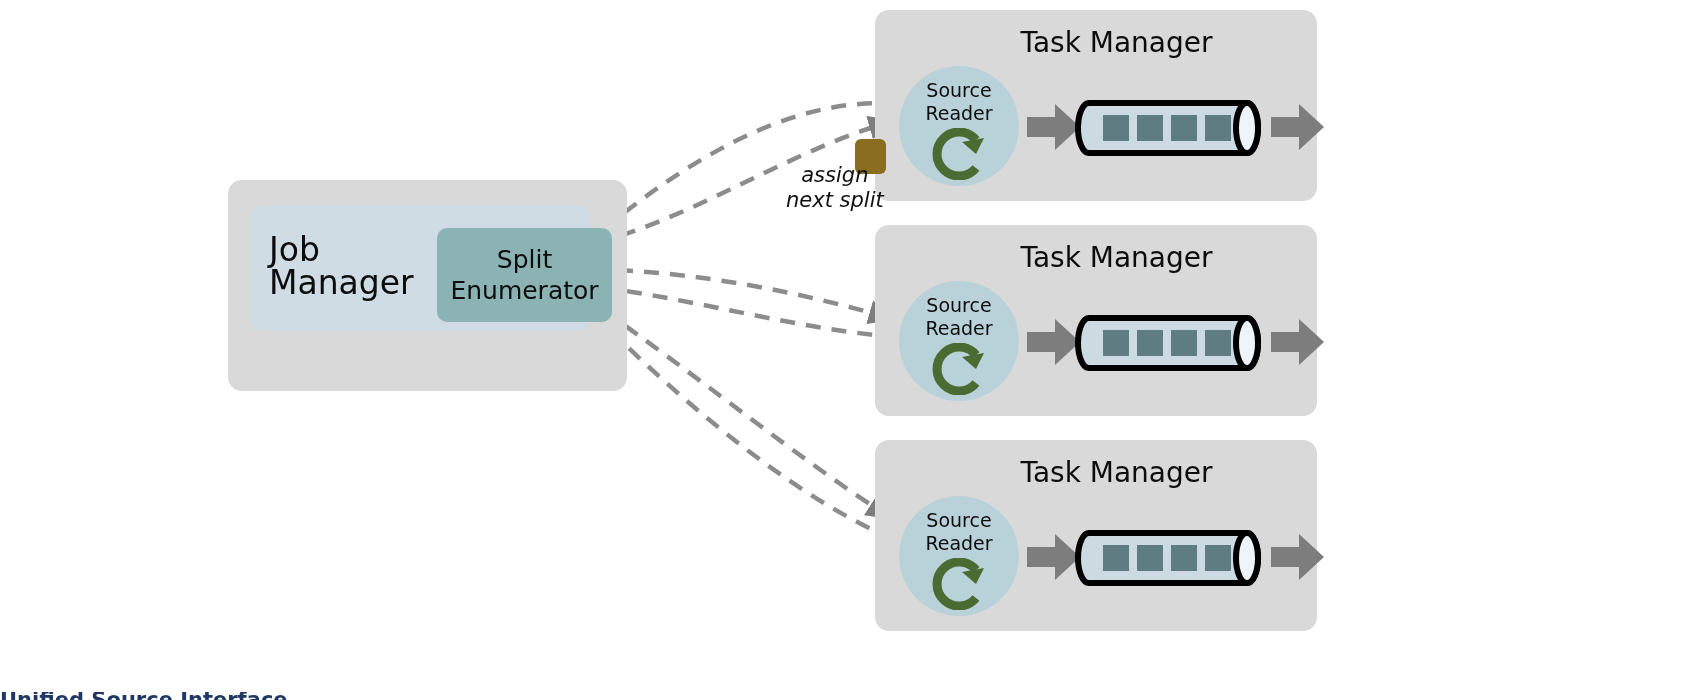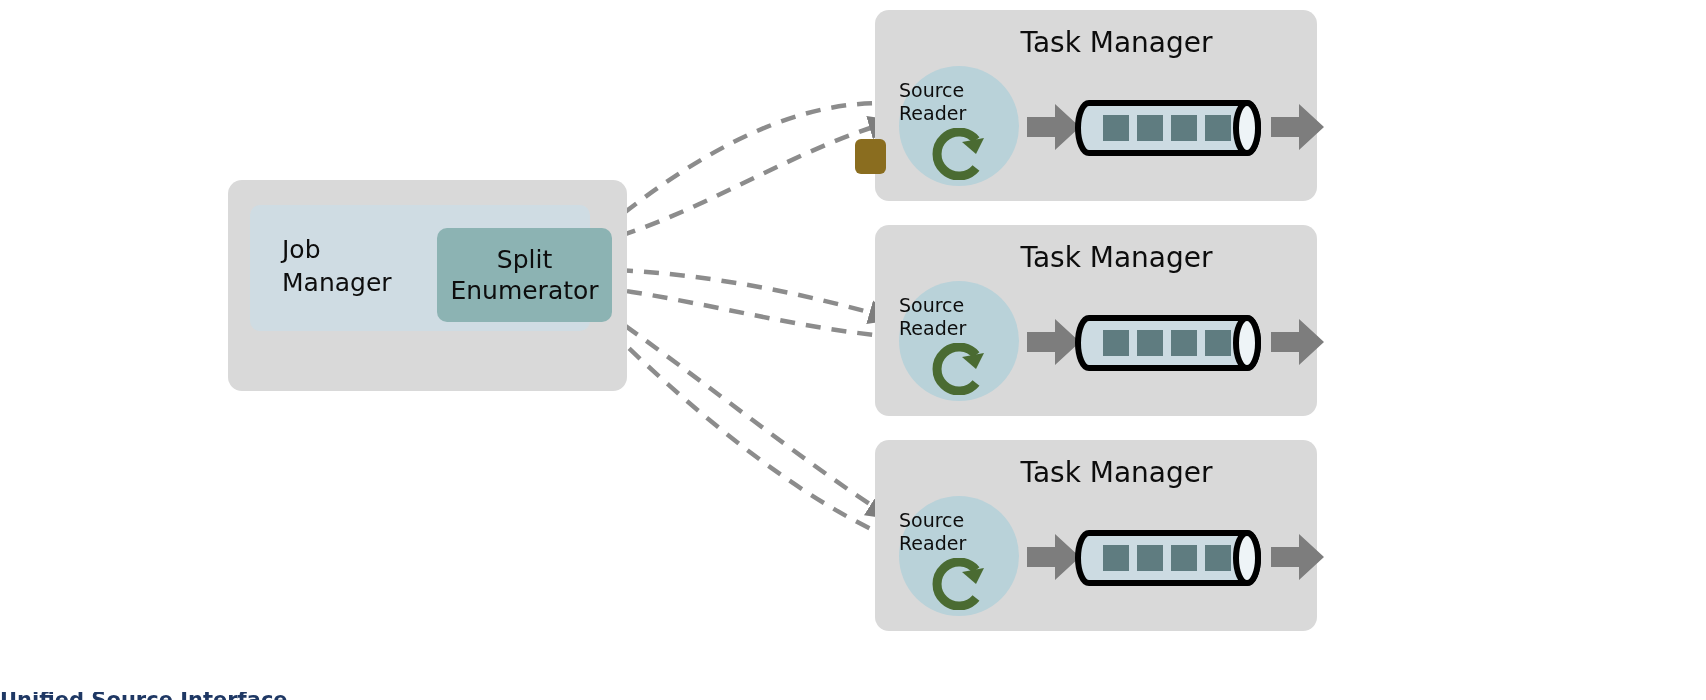--- a/index.html
+++ b/index.html
@@ -17,22 +17,22 @@
   
   .master-process {
     position:absolute; left:228px; top:180px; width:399px; height:211px;
     background:#d9d9d9; border-radius:14px;
   }
   .job-manager-panel {
     position:absolute; left:22px; top:25px; width:340px; height:126px;
     background:#cfdce3; border-radius:10px;
   }
   .job-manager-label {
-    position:absolute; left:32px; top:28px;
-    font-size:25px; line-height:33px; color:#0d0d0d;
+    position:absolute; left:19px; top:28px;
+    font-size:33px; line-height:33px; color:#0d0d0d;
     white-space:pre-line;
   }
   .split-enumerator {
     position:absolute; left:187px; top:23px; width:175px; height:94px;
     background:#8cb3b3; border-radius:10px;
     display:flex; align-items:center; justify-content:center;
     text-align:center;
   }
   .split-enumerator span {
     font-size:25px; line-height:31px; color:#0d0d0d; white-space:pre-line;
@@ -50,21 +50,21 @@
   .tm-title {
     position:absolute; left:0; top:16px; width:442px;
     text-align:center; font-size:28px; color:#0d0d0d;padding-left:41px;
   }
   .source-reader {
     position:absolute; left:24px; top:56px; width:120px; height:120px;
     background:#b9d2d9; border-radius:50%;
   }
   .sr-label {
     position:absolute; left:0; top:13px; width:120px;
-    font-size:19px; line-height:23px;
+    text-align:center; font-size:19px; line-height:23px;
     color:#0d0d0d; white-space:pre-line;
   }
   .refresh-icon { position:absolute; left:28px; top:62px; width:64px; height:52px; }
 
   .feed-arrow { position:absolute; left:152px; top:92px; width:54px; height:50px; }
   .exit-arrow { position:absolute; left:396px; top:92px; width:54px; height:50px; }
   .queue-cylinder { position:absolute; left:200px; top:90px; width:190px; height:56px; }
 
   
   .connectors { position:absolute; left:0; top:0; width:1706px; height:700px;
@@ -222,18 +222,20 @@
     </svg>
 
     <svg class="exit-arrow" viewBox="0 0 54 50">
       <path d="M0,15 L28,15 L28,2 L53,25 L28,48 L28,35 L0,35 Z" fill="#7d7d7d"></path>
     </svg>
   </div>
 
 
   <div class="split-chip"></div>
 
+  <div class="edge-label label-assign">assign
+next split</div>
 
   <div class="bottom-clip">
     <span>Unified Source Interface</span>
   </div>
 
 </div>
 
 </body></html>

